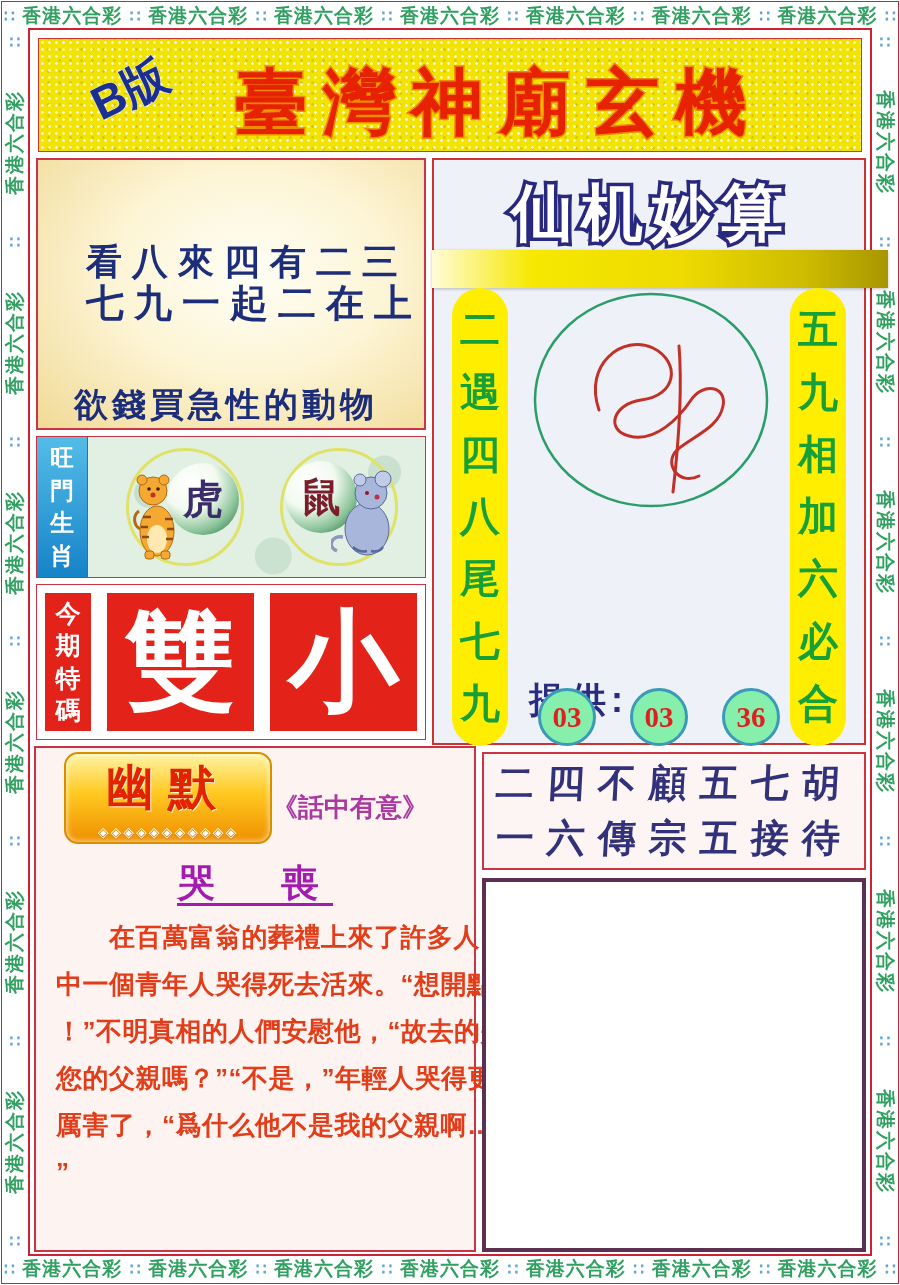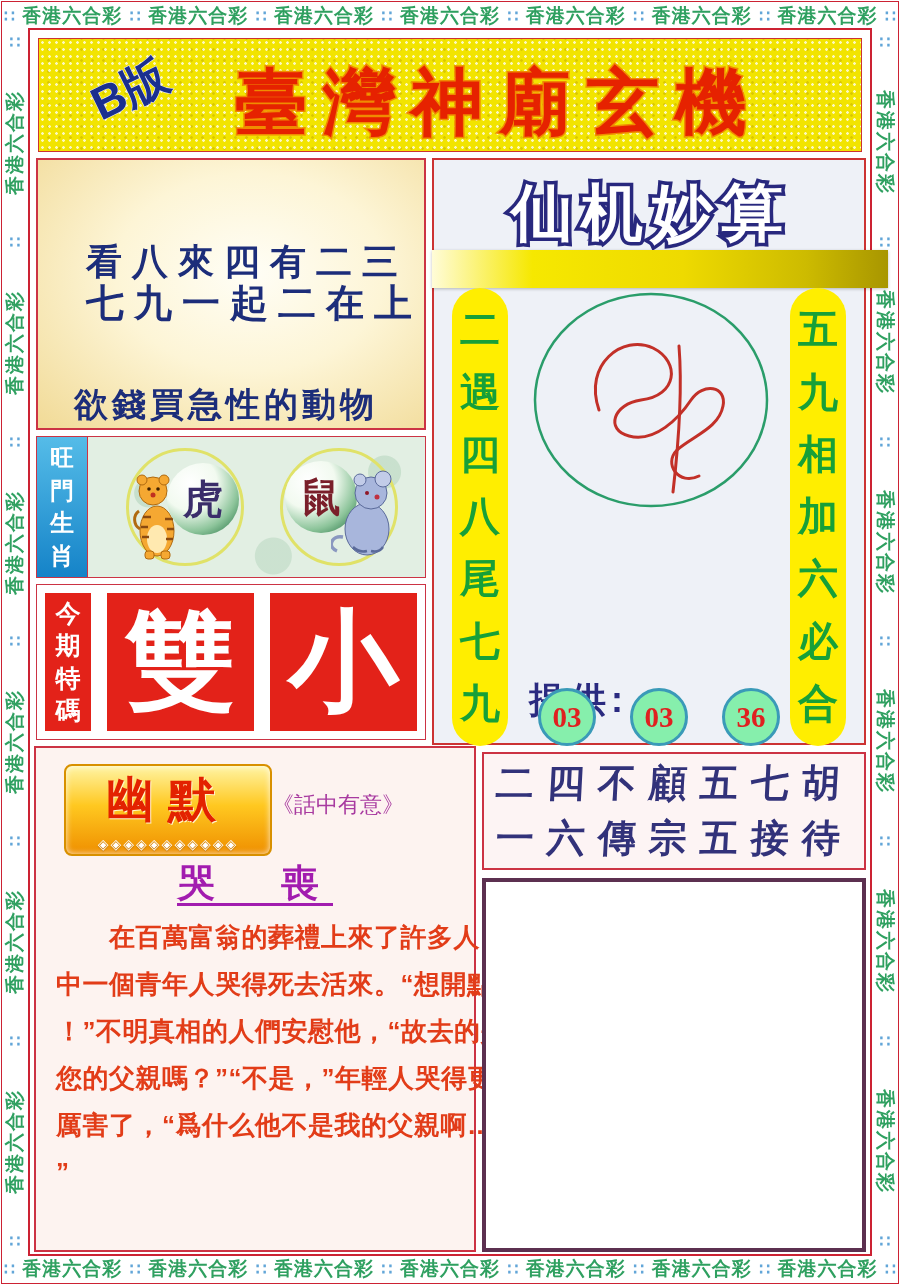--- a/index.html
+++ b/index.html
@@ -84,28 +84,28 @@
       display:flex;align-items:center;justify-content:center;color:#e02020;font-size:29px;font-weight:bold;
       font-family:"Liberation Serif",serif;}
 
   
   .ribbon{position:absolute;left:432px;top:250px;width:456px;height:38px;z-index:6;
       background:linear-gradient(90deg,#fffcd8 0%,#f6e800 22%,#eeda00 55%,#cdbb00 82%,#a89600 100%);
       box-shadow:0 1px 3px rgba(0,0,0,.25);}
 
   
   .humor-panel{left:34px;top:746px;width:442px;height:506px;border:2px solid #cc3344;background:#fdf3f0;}
-  .badge{position:absolute;left:28px;top:16px;width:204px;height:88px;border:2px solid #d89000;border-radius:8px;
+  .badge{position:absolute;left:28px;top:4px;width:204px;height:88px;border:2px solid #d89000;border-radius:14px;
       background:linear-gradient(180deg,#fff4a4 0%,#ffc820 45%,#ef8f00 100%);
       box-shadow:inset 0 0 6px rgba(255,255,255,.8);}
   .badge-text{position:absolute;width:100%;top:2px;text-align:center;color:#e32200;font-size:48px;font-weight:bold;
       font-family:"Liberation Serif",serif;letter-spacing:14px;text-shadow:1px 1px 0 #fff6c8;}
   .badge-chain{position:absolute;width:100%;bottom:2px;text-align:center;color:#ffffff;font-size:14px;
       letter-spacing:2px;text-shadow:0 1px 1px rgba(160,90,0,.6);}
-  .humor-subtitle{position:absolute;left:236px;top:42px;color:#a83aa0;font-size:22px;font-weight:normal;white-space:nowrap;}
+  .humor-subtitle{position:absolute;left:236px;top:42px;color:#a83aa0;font-size:26px;font-weight:bold;white-space:nowrap;}
   .story-title{position:absolute;left:0;top:110px;width:100%;text-align:center;color:#a21caf;font-size:38px;
       font-weight:bold;letter-spacing:14px;text-decoration:underline;text-underline-offset:7px;
       text-decoration-thickness:3px;}
   .joke{position:absolute;left:20px;top:166px;right:10px;}
   .joke-line{color:#e23c18;font-size:26px;font-weight:bold;line-height:47px;letter-spacing:0.5px;white-space:nowrap;}
 
   
   .calli-panel{left:482px;top:752px;width:384px;height:118px;border:2px solid #cc3344;background:#fdf4f4;
       display:flex;flex-direction:column;align-items:center;justify-content:space-evenly;}
   .calli-line{color:#32327a;font-size:38px;font-weight:bold;letter-spacing:13px;

